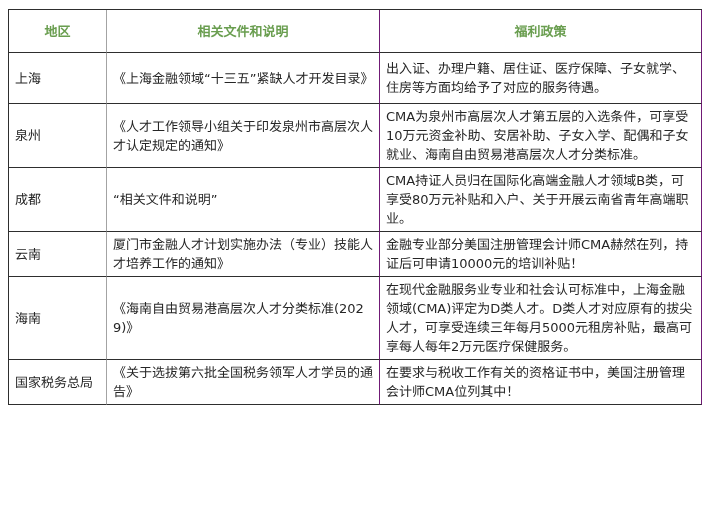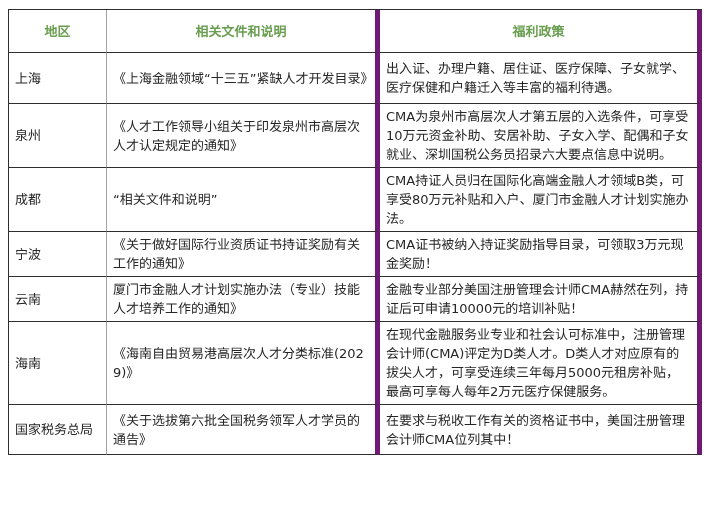--- a/index.html
+++ b/index.html
@@ -22,21 +22,21 @@
     table-layout: fixed;
     width: 693px;
     border-top: 1px solid #2e2e2e;
     border-left: 1px solid #2e2e2e;
     font-size: 13px;
     color: #262626;
   }
   .policy-table th,
   .policy-table td {
     border-bottom: 1px solid #2e2e2e;
-    border-right: 5px solid #701a75;
+    border-right: 1px solid #701a75;
     vertical-align: middle;
     line-height: 19px;
     padding: 3px 6px;
     box-sizing: border-box;
     word-break: break-all;
   }
   
   .policy-table th:first-child,
   .policy-table td:first-child {
     border-right: 1px solid #a3a3a3;
@@ -78,46 +78,41 @@
       <tr>
         <th>地区</th>
         <th>相关文件和说明</th>
         <th>福利政策</th>
       </tr>
     </thead>
     <tbody>
         <tr>
           <td>上海</td>
           <td>《上海金融领域“十三五”紧缺人才开发目录》</td>
-          <td>出入证、办理户籍、居住证、医疗保障、子女就学、医疗保健和户籍迁入等丰富的福利待遇。</td>
+          <td>出入证、办理户籍、居住证、医疗保障、子女就学、住房等方面均给予了对应的服务待遇。</td>
         </tr>
         <tr>
           <td>泉州</td>
           <td>《人才工作领导小组关于印发泉州市高层次人才认定规定的通知》</td>
-          <td>CMA为泉州市高层次人才第五层的入选条件，可享受10万元资金补助、安居补助、子女入学、配偶和子女就业、深圳国税公务员招录六大要点信息中说明。</td>
+          <td>CMA为泉州市高层次人才第五层的入选条件，可享受10万元资金补助、安居补助、子女入学、配偶和子女就业、海南自由贸易港高层次人才分类标准。</td>
         </tr>
         <tr>
           <td>成都</td>
           <td>“相关文件和说明”</td>
-          <td>CMA持证人员归在国际化高端金融人才领域B类，可享受80万元补贴和入户、厦门市金融人才计划实施办法。</td>
-        </tr>
-        <tr>
-          <td>宁波</td>
-          <td>《关于做好国际行业资质证书持证奖励有关工作的通知》</td>
-          <td>CMA证书被纳入持证奖励指导目录，可领取3万元现金奖励！</td>
+          <td>CMA持证人员归在国际化高端金融人才领域B类，可享受80万元补贴和入户、关于开展云南省青年高端职业。</td>
         </tr>
         <tr>
           <td>云南</td>
           <td>厦门市金融人才计划实施办法（专业）技能人才培养工作的通知》</td>
           <td>金融专业部分美国注册管理会计师CMA赫然在列，持证后可申请10000元的培训补贴！</td>
         </tr>
         <tr>
           <td>海南</td>
           <td>《海南自由贸易港高层次人才分类标准(2029)》</td>
-          <td>在现代金融服务业专业和社会认可标准中，注册管理会计师(CMA)评定为D类人才。D类人才对应原有的拔尖人才，可享受连续三年每月5000元租房补贴，最高可享每人每年2万元医疗保健服务。</td>
+          <td>在现代金融服务业专业和社会认可标准中，上海金融领域(CMA)评定为D类人才。D类人才对应原有的拔尖人才，可享受连续三年每月5000元租房补贴，最高可享每人每年2万元医疗保健服务。</td>
         </tr>
         <tr>
           <td>国家税务总局</td>
           <td>《关于选拔第六批全国税务领军人才学员的通告》</td>
           <td>在要求与税收工作有关的资格证书中，美国注册管理会计师CMA位列其中！</td>
         </tr>
       </tbody>
   </table>
 </div>
 

